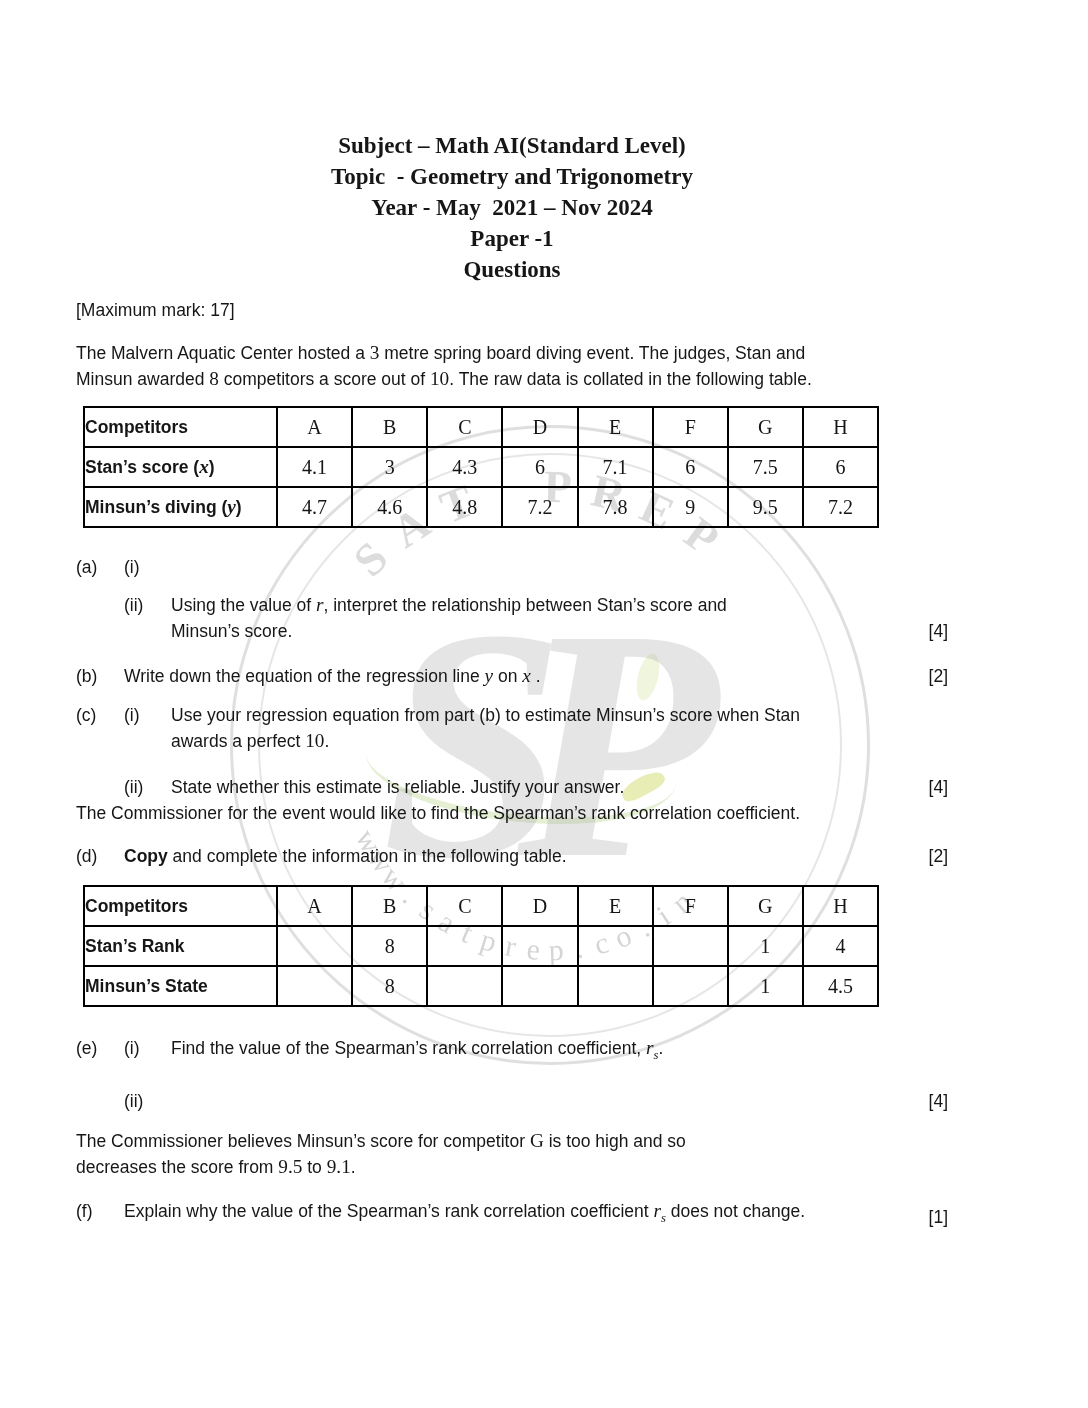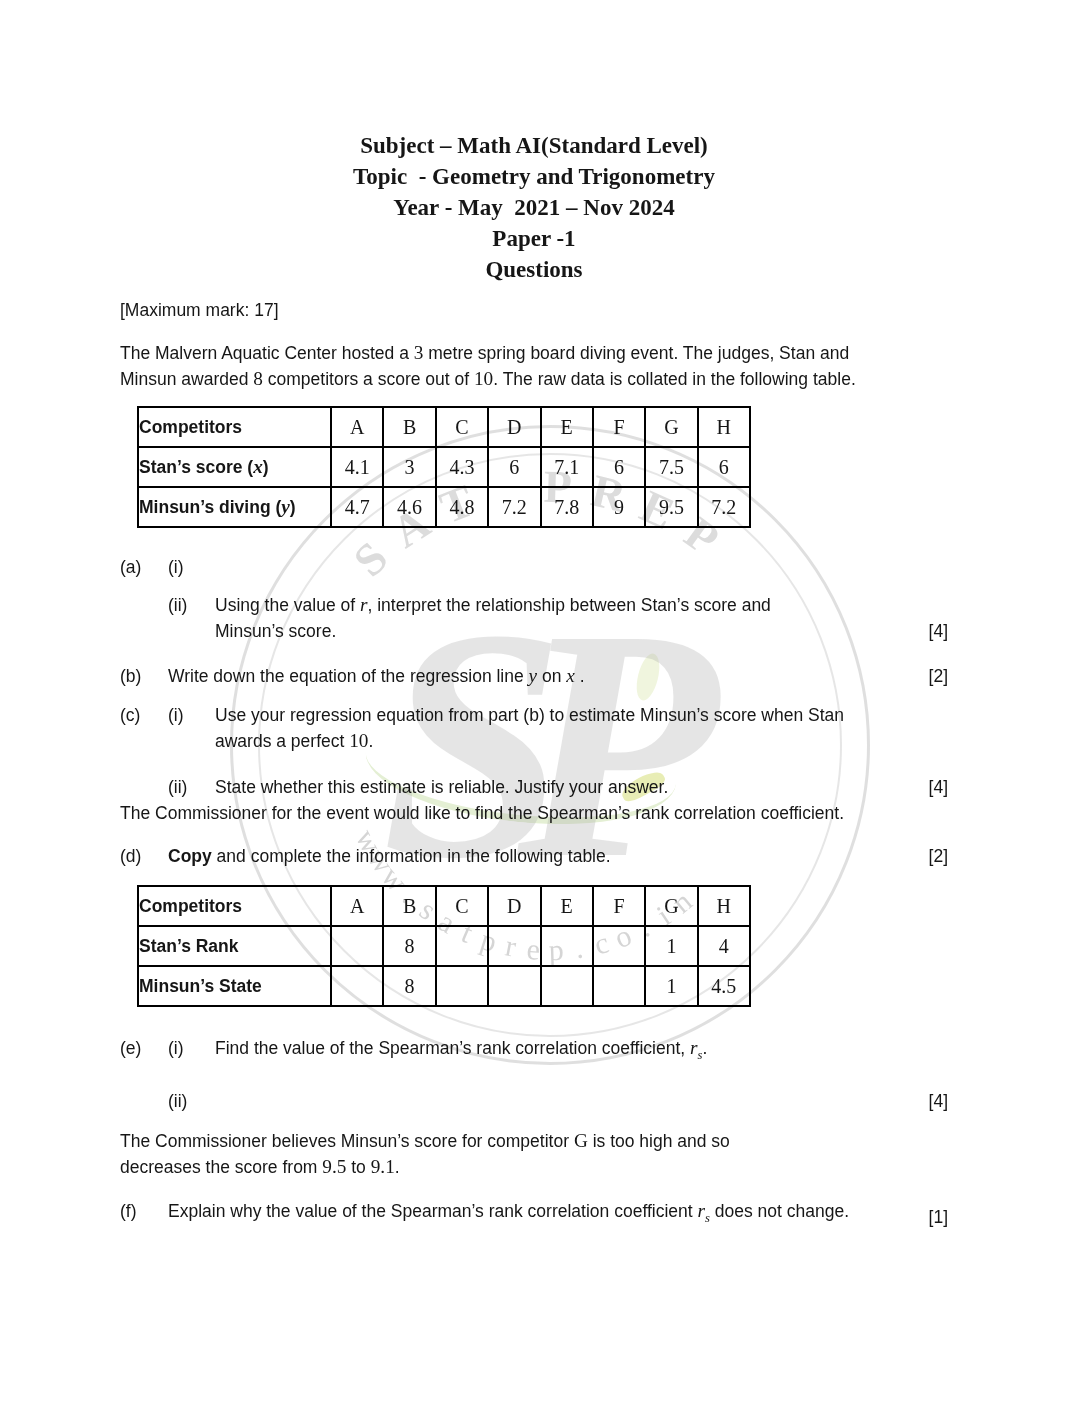--- a/index.html
+++ b/index.html
@@ -23,21 +23,21 @@
   .wm-arc span{position:absolute; left:0; top:0;}
   .wm-arc-top{font-family:"Liberation Serif", serif; font-weight:700; font-size:46px; color:rgba(172,172,172,.42);}
   .wm-arc-bottom{font-family:"Liberation Serif", serif; font-size:30px; color:rgba(168,168,168,.48);}
   .wm-swoosh{position:absolute; left:165px; top:318px; width:312px; height:102px;
     border-bottom:7px solid #d3e5b8; border-radius:50%; opacity:.6; transform:rotate(6deg);}
   .wm-leaf1{position:absolute; left:420px; top:382px; width:46px; height:18px; background:#dbe48e;
     border-radius:60% 60% 40% 40%; opacity:.65; transform:rotate(-28deg);}
   .wm-leaf2{position:absolute; left:438px; top:258px; width:20px; height:48px; background:#e3ecc3;
     border-radius:50%; opacity:.55; transform:rotate(14deg);}
   
-  .content{position:relative; z-index:1; padding:130px 140px 0 120px;}
+  .content{position:relative; z-index:1; padding:130px 140px 0 76px;}
   .doc-header{
     text-align:center; font-family:"Liberation Serif", serif; font-weight:700;
     font-size:23px; line-height:31px;
   }
   .doc-header div{white-space:pre;}
   .question-title{
     margin-top:18px; margin-left:-8px;
     font-family:"Liberation Serif", serif; font-weight:700; font-size:21px; line-height:26px;
   }
   .max-mark{margin-top:12px;}
@@ -55,21 +55,21 @@
   .mt26{margin-top:26px;} .mt12{margin-top:12px;} .mt19{margin-top:19px;}
   .mt13{margin-top:13px;} .mt20{margin-top:20px;} .mt17{margin-top:17px;}
   .mt28{margin-top:28px;} .mt18{margin-top:18px;}
   .w-aii{max-width:588px;} .w-ci{max-width:642px;}
   
   .seg-var{font-family:"Liberation Serif", serif; font-style:italic; font-size:1.1em;}
   .seg-num{font-family:"Liberation Serif", serif; font-size:1.1em;}
   .seg-b{font-weight:700;}
   sub.seg-sub{font-family:"Liberation Serif", serif; font-style:italic; font-size:0.72em;}
   
-  .dtable{border-collapse:collapse; width:614px; margin-left:17px; table-layout:fixed;border-radius:10px;}
+  .dtable{border-collapse:collapse; width:796px; margin-left:7px; table-layout:fixed;border-radius:10px;}
   .dtable.t1{margin-top:14px;}
   .dtable.t2{margin-top:16px;}
   .dtable td{border:2px solid #000; height:38px; vertical-align:middle; padding:0;}
   .dtable col.c-label{width:193px;}
   .cell-label{font-weight:700; font-size:17.5px; padding-left:11px; text-align:left;}
   .cell-val{font-family:"Liberation Serif", serif; font-size:20px; text-align:center;}
 </style>
 </head>
 <body>
 

